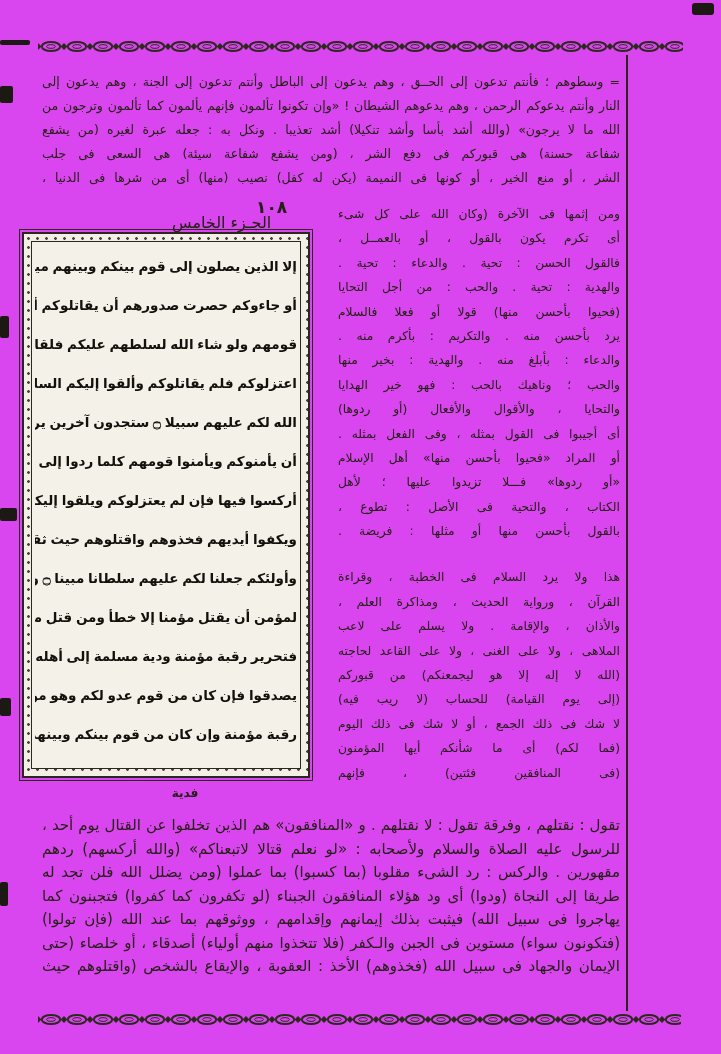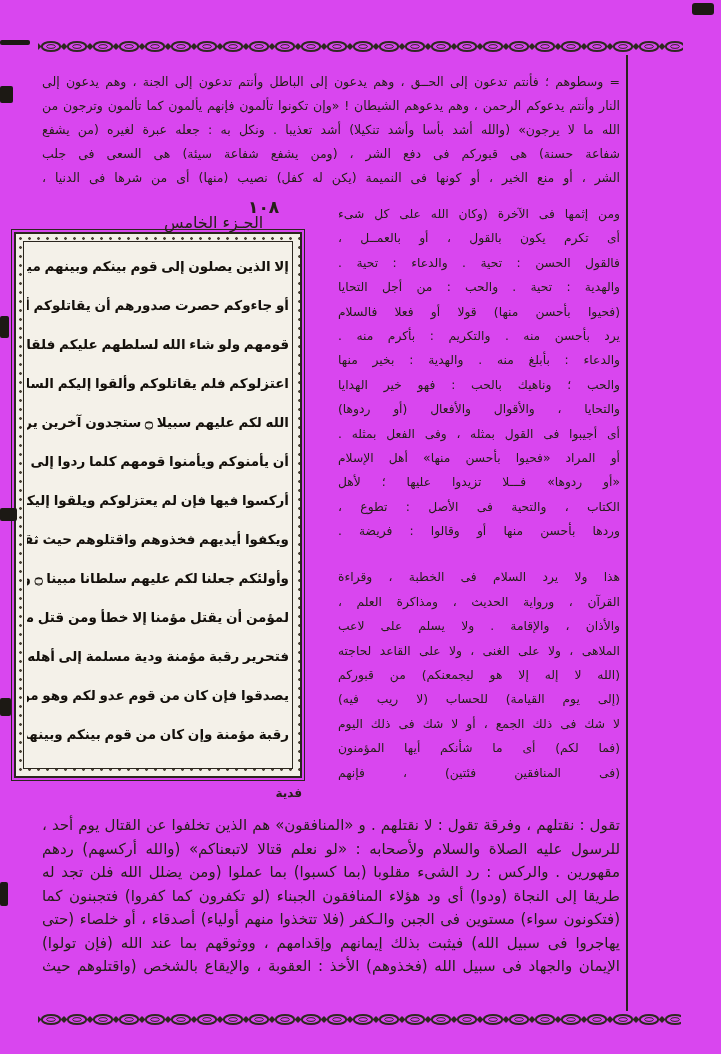--- a/index.html
+++ b/index.html
@@ -22,40 +22,40 @@
 
   .top-block { position:absolute; left:42px; top:70px; width:578px; }
   .top-block .tline { height:24px; line-height:24px; font-size:12.5px; }
 
   .mid { position:absolute; left:42px; top:196px; width:578px; height:616px; }
 
   .col-right { position:absolute; right:0; top:6px; width:282px; }
   .col-right .tline { height:24.4px; line-height:24.4px; font-size:12.3px; }
   .para2 { margin-top:22px; }
 
-  .col-left { position:absolute; left:0; top:0; width:260px; }
+  .col-left { position:absolute; left:8px; top:0; width:260px; }
 
   .header-row { position:relative; height:36px; }
   .page-number { position:absolute; left:206px; top:1px; font-size:17px;
                  letter-spacing:3px; font-weight:bold; }
   .part-label { position:absolute; left:122px; top:17px; font-size:16px; }
 
   .quran-frame { width:288px; height:546px; border:2px solid #2b261e;
                  outline:1px solid #2b261e; outline-offset:2px; padding:7px;
                  background-color:#f2efe7;
                  background-image:radial-gradient(circle, #4a4236 1.1px, transparent 1.6px);
                  background-size:9px 9px; }
   .quran-inner { height:100%; border:1.5px solid #2b261e; background:#f4f1e9;
                  padding:5px 3px 2px 3px; overflow:hidden; }
   .quran-inner .tline { height:39px; line-height:39px; font-size:13.5px;
                         font-weight:bold; color:#14100b; white-space:nowrap;
                         text-align:center; text-align-last:center;
                         word-spacing:-1px; }
 
-  .catchword { margin-top:8px; text-align:right; padding-left:10px;
+  .catchword { margin-top:8px; text-align:center; padding-left:10px;
                font-size:12px; font-weight:bold; }
 
   .bottom-block { position:absolute; left:42px; top:814px; width:578px; }
   .bottom-block .tline { height:23.5px; line-height:23.5px; font-size:15px; }
 
   
   .scan-mark { position:absolute; background:#1c1914; border-radius:2px; }
   .m1 { left:0; top:86px;  width:13px; height:17px; }
   .m2 { left:0; top:316px; width:9px;  height:22px; }
   .m3 { left:0; top:508px; width:17px; height:13px; }
@@ -124,21 +124,21 @@
           <div class="tline">والهدية : تحية . والحب : من أجل التحايا</div>
           <div class="tline">(فحيوا بأحسن منها) قولا أو فعلا فالسلام</div>
           <div class="tline">يرد بأحسن منه . والتكريم : بأكرم منه .</div>
           <div class="tline">والدعاء : بأبلغ منه . والهدية : بخير منها</div>
           <div class="tline">والحب ؛ وناهيك بالحب : فهو خير الهدايا</div>
           <div class="tline">والتحايا ، والأقوال والأفعال (أو ردوها)</div>
           <div class="tline">أى أجيبوا فى القول بمثله ، وفى الفعل بمثله .</div>
           <div class="tline">أو المراد «فحيوا بأحسن منها» أهل الإسلام</div>
           <div class="tline">«أو ردوها» فـــلا تزيدوا عليها ؛ لأهل</div>
           <div class="tline">الكتاب ، والتحية فى الأصل : تطوع ،</div>
-          <div class="tline">وردها بأحسن منها أو وقالوا : فريضة .</div>
+          <div class="tline">بالقول بأحسن منها أو مثلها : فريضة .</div>
         </div>
       <div class="para2">
           <div class="tline">هذا ولا يرد السلام فى الخطبة ، وقراءة</div>
           <div class="tline">القرآن ، ورواية الحديث ، ومذاكرة العلم ،</div>
           <div class="tline">والأذان ، والإقامة . ولا يسلم على لاعب</div>
           <div class="tline">الملاهى ، ولا على الغنى ، ولا على القاعد لحاجته</div>
           <div class="tline">(الله لا إله إلا هو ليجمعنكم) من قبوركم</div>
           <div class="tline">(إلى يوم القيامة) للحساب (لا ريب فيه)</div>
           <div class="tline">لا شك فى ذلك الجمع ، أو لا شك فى ذلك اليوم</div>
           <div class="tline">(فما لكم) أى ما شأنكم أيها المؤمنون</div>
@@ -146,22 +146,22 @@
         </div>
     </div>
 
   </div>
 
   <div class="bottom-block">
       <div class="tline">تقول : نقتلهم ، وفرقة تقول : لا نقتلهم . و «المنافقون» هم الذين تخلفوا عن القتال يوم أحد ، وقالوا</div>
       <div class="tline">للرسول عليه الصلاة والسلام ولأصحابه : «لو نعلم قتالا لاتبعناكم» (والله أركسهم) ردهم مخذولين</div>
       <div class="tline">مقهورين . والركس : رد الشىء مقلوبا (بما كسبوا) بما عملوا (ومن يضلل الله فلن تجد له سبيلا)</div>
       <div class="tline">طريقا إلى النجاة (ودوا) أى ود هؤلاء المنافقون الجبناء (لو تكفرون كما كفروا) فتجبنون كما جبنوا</div>
+      <div class="tline">يهاجروا فى سبيل الله) فيثبت بذلك إيمانهم وإقدامهم ، ووثوقهم بما عند الله (فإن تولوا) أعرضوا عن</div>
       <div class="tline">(فتكونون سواء) مستوين فى الجبن والـكفر (فلا تتخذوا منهم أولياء) أصدقاء ، أو خلصاء (حتى</div>
-      <div class="tline">يهاجروا فى سبيل الله) فيثبت بذلك إيمانهم وإقدامهم ، ووثوقهم بما عند الله (فإن تولوا) أعرضوا عن</div>
       <div class="tline">الإيمان والجهاد فى سبيل الله (فخذوهم) الأخذ : العقوبة ، والإيقاع بالشخص (واقتلوهم حيث وجدتموهم) =</div>
     </div>
 
   <svg class="orn orn-bottom" width="643" height="17" viewBox="0 0 643 17">
     <defs>
       <pattern id="chainB" width="26" height="17" patternUnits="userSpaceOnUse">
         <ellipse cx="13" cy="8.5" rx="9.2" ry="4.6" fill="none" stroke="#2e2920" stroke-width="2"></ellipse>
         <ellipse cx="13" cy="8.5" rx="4.4" ry="1.9" fill="none" stroke="#2e2920" stroke-width="1"></ellipse>
         <path d="M-3.5 8.5 L0 5 L3.5 8.5 L0 12 Z" fill="#2e2920"></path>
         <path d="M22.5 8.5 L26 5 L29.5 8.5 L26 12 Z" fill="#2e2920"></path>

